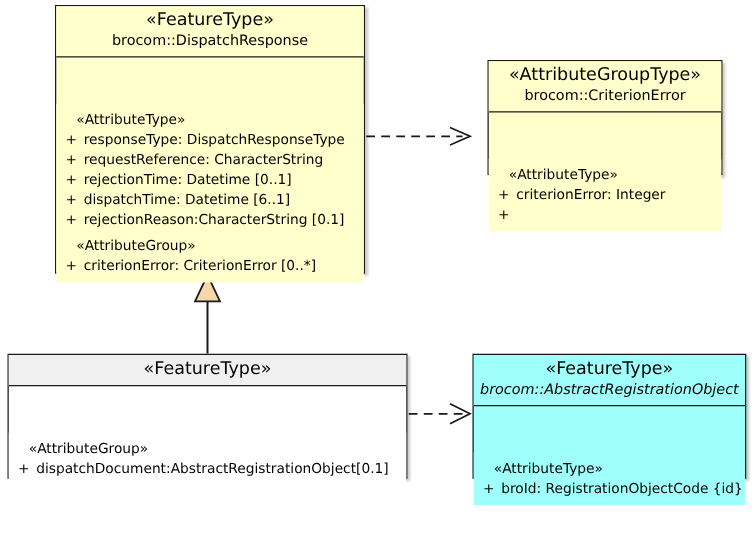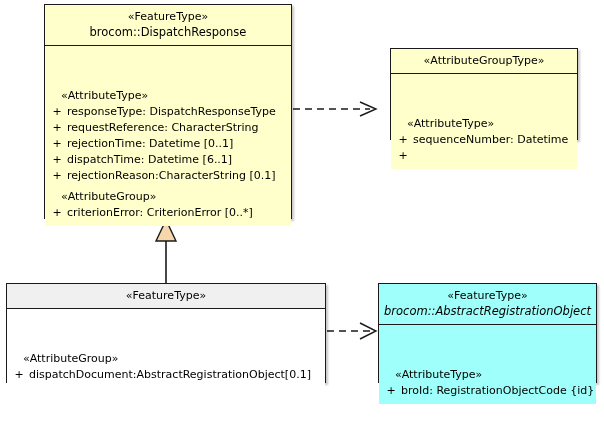--- a/index.html
+++ b/index.html
@@ -32,21 +32,21 @@
     box-shadow: 2px 2px 2px rgba(0,0,0,0.22);
   }
   .uml-class .header {
     box-sizing: border-box;
     border-bottom: 1.5px solid #1a1a1a;
     text-align: center;
     padding: 4px 4px 5px 4px;
     background: inherit;
   }
   .uml-class .stereotype {
-    font-size: 11px;
+    font-size: 14px;
     color: #000000;
     line-height: 15px;
     white-space: nowrap;
   }
   .uml-class .classname {
     font-size: 11.5px;
     font-weight: normal;
     color: #000000;
     line-height: 16px;
     white-space: nowrap;
@@ -170,26 +170,27 @@
       <div class="attr">
         <span class="vis">+</span>
         <span class="sig">criterionError: CriterionError [0..*]</span>
       </div>
     </div>
   </div>
 
   <div class="uml-class box-yellow" id="cls-criterion-error">
     <div class="header">
       <div class="stereotype">«AttributeGroupType»</div>
+      <div class="classname">brocom::CriterionError</div>
     </div>
     <div class="compartment">
       <div class="grouplabel">«AttributeType»</div>
       <div class="attr">
         <span class="vis">+</span>
-        <span class="sig">sequenceNumber: Datetime</span>
+        <span class="sig">criterionError: Integer</span>
       </div>
       <div class="attr">
         <span class="vis">+</span>
       </div>
     </div>
   </div>
 
   <div class="uml-class box-grey" id="cls-dispatch-data-response">
     <div class="header">
       <div class="stereotype">«FeatureType»</div>

